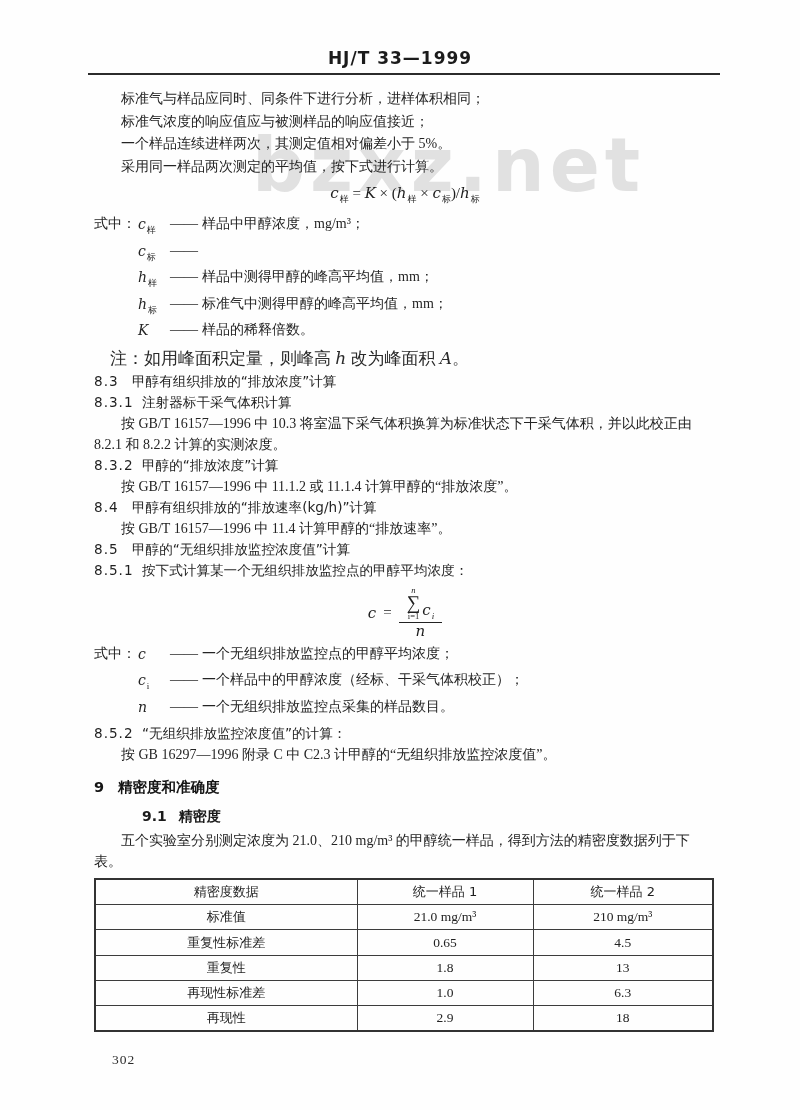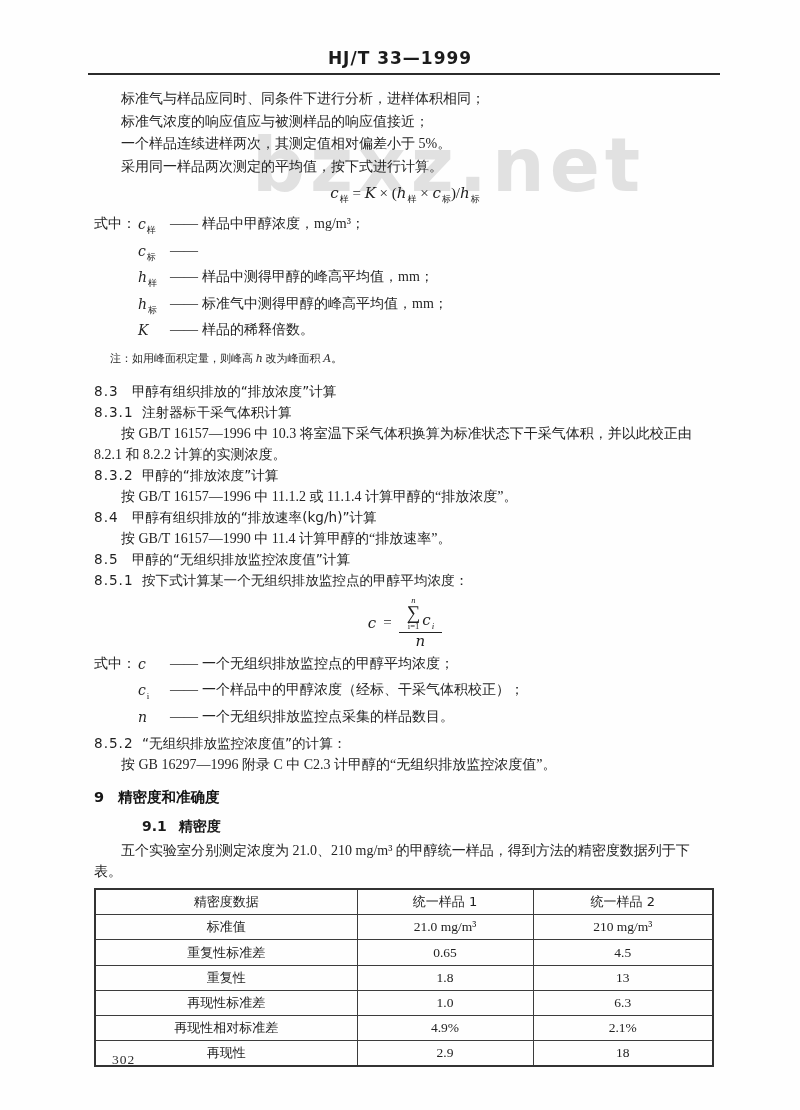--- a/index.html
+++ b/index.html
@@ -62,21 +62,21 @@
   .sum-lo { font-size:8.5px; }
   .fterm { margin-left:2px; }
   .fterm .csub { font-style:italic; }
   .fden { align-self:stretch; text-align:center; border-top:1.3px solid #222; line-height:17px; }
 
   
   .where-row { display:flex; line-height:20.5px; font-size:14px; }
   .wpre { width:44px; flex:none; }
   .wvar { width:32px; flex:none; text-align:left; }
   .wdash { flex:none; letter-spacing:0; margin-right:4px; }
-  .note-line { margin:1px 0 12px 16px; font-size:11px; line-height:20px; color:#2a2a2a; }
+  .note-line { margin:1px 0 2px 16px; font-size:17px; line-height:20px; color:#2a2a2a; }
 
   
   table.ptab {
     border-collapse:collapse;
     margin-top:6px;
     width:618px;
     table-layout:fixed;
     border:2px solid #333;
   }
   table.ptab th, table.ptab td {
@@ -154,21 +154,21 @@
         <div class="note-line"><span>注：如用峰面积定量，则峰高 </span><i class="iv">h</i><span> 改为峰面积 </span><i class="iv">A</i><span>。</span></div>
       </div>
 
       <div class="sec"><span class="snum">8.3</span><span>甲醇有组织排放的“排放浓度”计算</span></div>
       <div class="sec"><span class="snum w3">8.3.1</span><span>注射器标干采气体积计算</span></div>
       <div class="para indent">按 GB/T 16157—1996 中 10.3 将室温下采气体积换算为标准状态下干采气体积，并以此校正由</div>
       <div class="para">8.2.1 和 8.2.2 计算的实测浓度。</div>
       <div class="sec"><span class="snum w3">8.3.2</span><span>甲醇的“排放浓度”计算</span></div>
       <div class="para indent">按 GB/T 16157—1996 中 11.1.2 或 11.1.4 计算甲醇的“排放浓度”。</div>
       <div class="sec"><span class="snum">8.4</span><span>甲醇有组织排放的“排放速率(kg/h)”计算</span></div>
-      <div class="para indent">按 GB/T 16157—1990 中 11.4 计算甲醇的“排放速率”。</div>
+      <div class="para indent">按 GB/T 16157—1996 中 11.4 计算甲醇的“排放速率”。</div>
       <div class="sec"><span class="snum">8.5</span><span>甲醇的“无组织排放监控浓度值”计算</span></div>
       <div class="sec"><span class="snum w3">8.5.1</span><span>按下式计算某一个无组织排放监控点的甲醇平均浓度：</span></div>
 
       <div class="formula formula-avg">
         <span class="iv">c</span>
         <span>=</span>
         <span class="frac">
           <span class="fnum">
             <span class="sum">
               <span class="sum-up">n</span>
@@ -237,25 +237,20 @@
             <td class="lab">重复性</td>
             <td class="val">1.8</td>
             <td class="val">13</td>
           </tr>
           <tr>
             <td class="lab">再现性标准差</td>
             <td class="val">1.0</td>
             <td class="val">6.3</td>
           </tr>
           <tr>
-            <td class="lab">再现性相对标准差</td>
-            <td class="val">4.9%</td>
-            <td class="val">2.1%</td>
-          </tr>
-          <tr>
             <td class="lab">再现性</td>
             <td class="val">2.9</td>
             <td class="val">18</td>
           </tr>
         </tbody>
       </table>
 
     </div>
 
     <div class="page-number">302</div>

